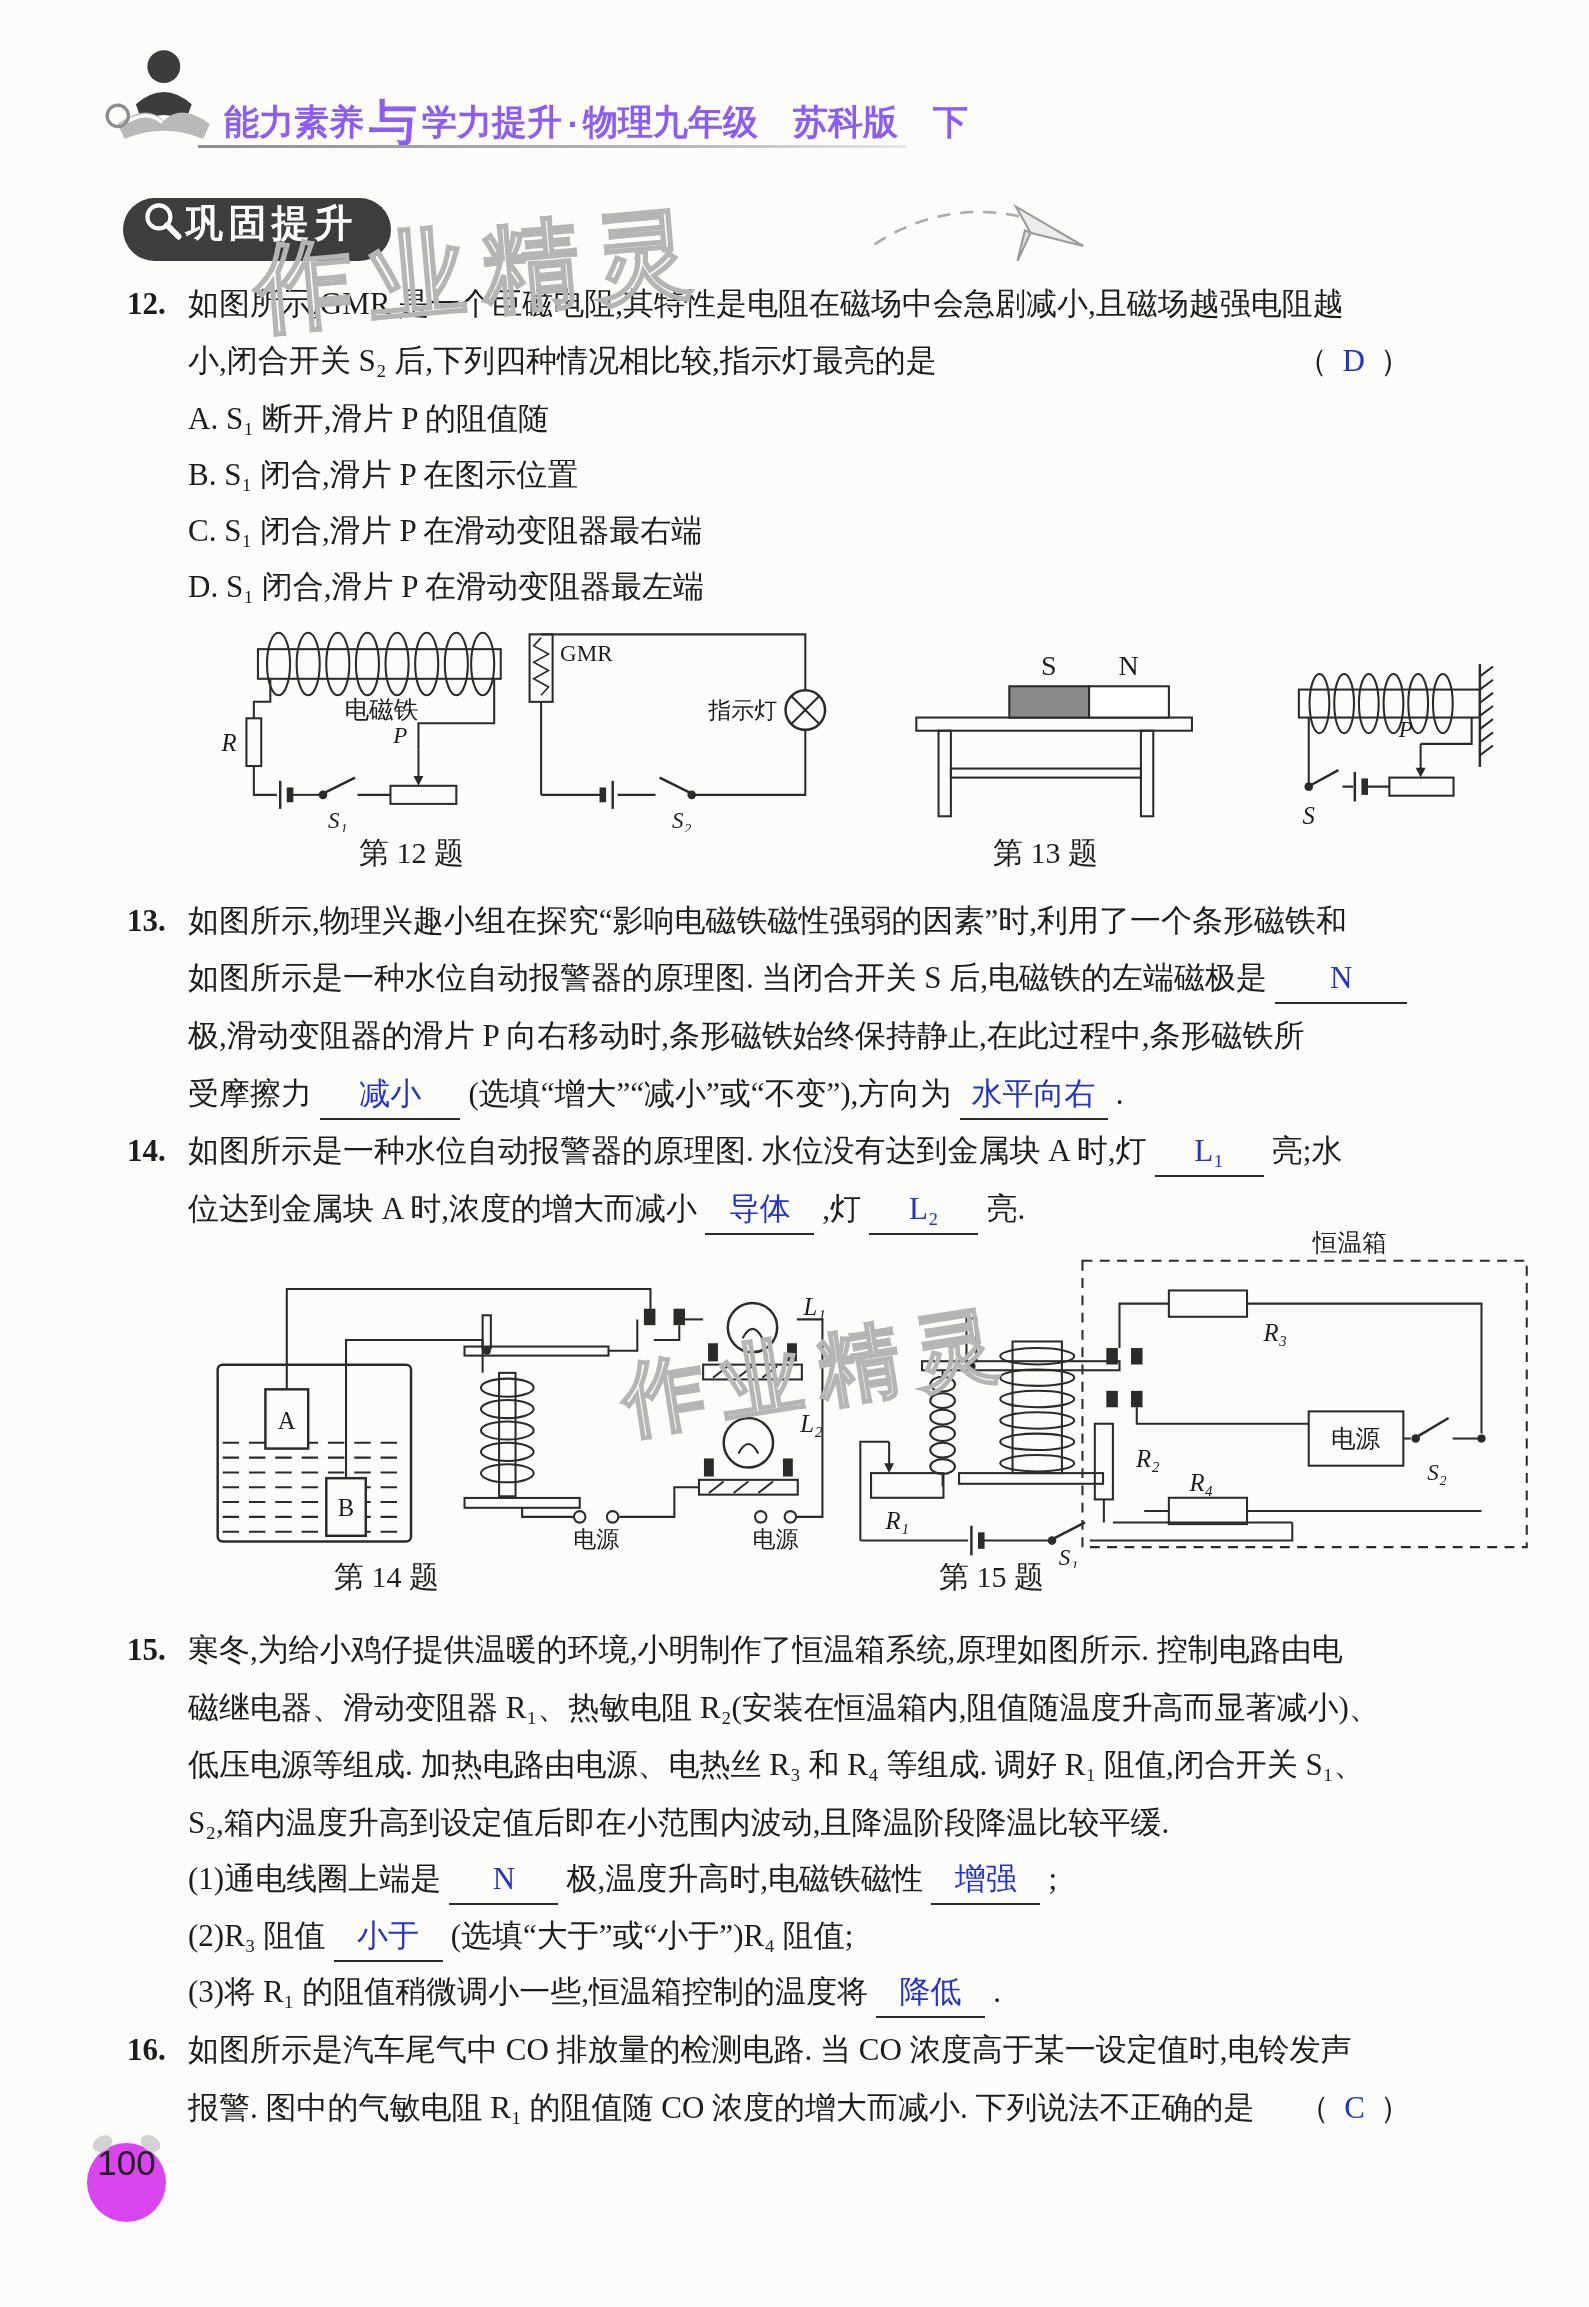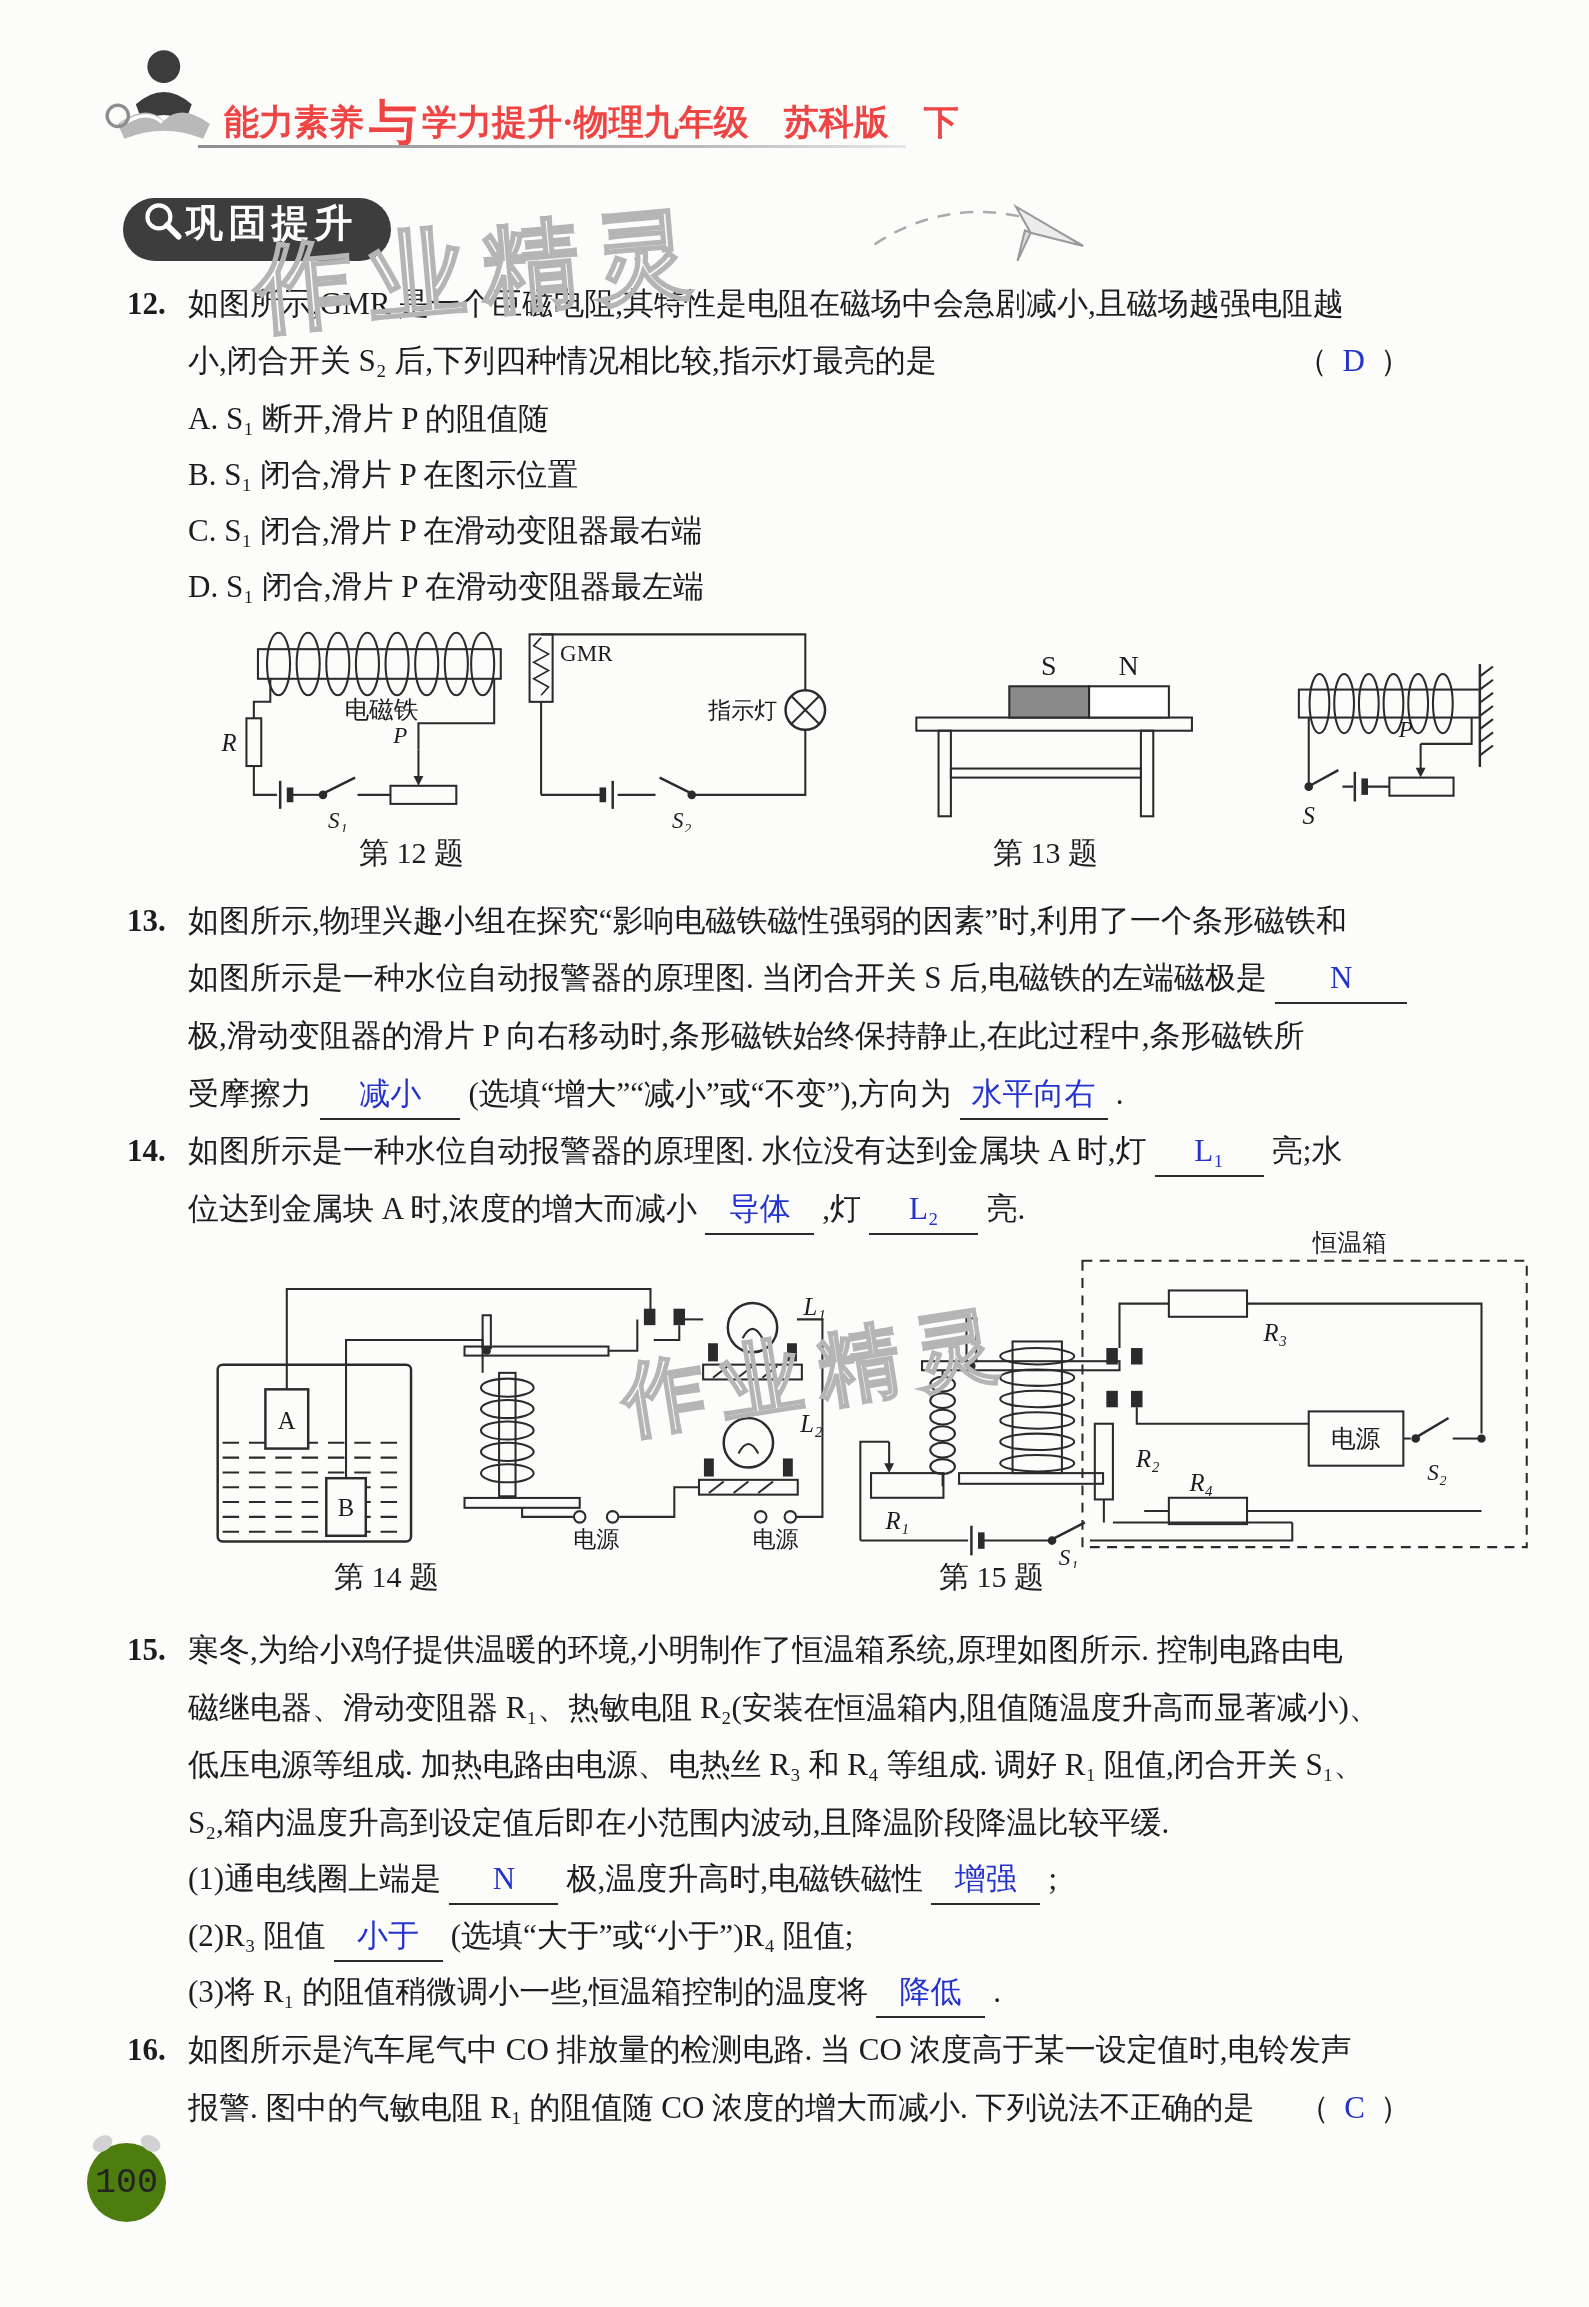--- a/index.html
+++ b/index.html
@@ -4,21 +4,21 @@
 <style>
   * { margin:0; padding:0; box-sizing:border-box; }
   html,body { background:#e8e8e8; }
   .page {
     position:relative; width:1589px; height:2307px; margin:0 auto;
     background:#fcfcfb; overflow:hidden;
     font-family:"Liberation Serif","DejaVu Serif",serif; color:#1d1d1d;
   }
   
   .hdr-title { position:absolute; top:91px; left:224px; white-space:nowrap;
-    font-family:Liberation Serif, serif; color:#ef4444; }
+    font-family:Liberation Mono, monospace; color:#8b5cf6; }
   .hdr-title .t1 { font-size:35px; font-weight:bold; }
   .hdr-title .t-conj { font-size:48px; font-weight:bold; margin:0 5px; vertical-align:-5px; }
   .hdr-title .t2 { font-size:35px; font-weight:bold; }
   .hdr-title .t3 { font-size:35px; font-weight:bold; margin-left:35px; }
   .hdr-title .t4 { font-size:35px; font-weight:bold; margin-left:35px; }
   .hdr-rule { position:absolute; top:145px; left:198px; width:708px; height:2.5px;
     background:linear-gradient(90deg,#8f8f8f,#b9b9b9 70%,#e6e6e6); }
   
   .badge { position:absolute; top:198px; left:123px; height:63px;
     background:#3d3d3d; border-radius:35px; display:flex; align-items:flex-start;
@@ -41,22 +41,22 @@
     margin:0 8.2px; line-height:48px; }
   .ansbox { position:absolute; right:82px; }
   .ansbox .letter { color:#2433cc; padding:0 15px; }
   
   .fig { position:absolute; }
   .fig-caption { position:absolute; width:181px; text-align:center; font-size:30px; }
   svg text { font-family:"Liberation Serif","DejaVu Serif",serif; fill:#1d1d1d; }
   svg .var { font-style:italic; }
   
   .pgnum { position:absolute; top:2143px; left:87px; width:79px; height:79px;
-    background:#4d7c0f; border-radius:50%; display:flex; align-items:center;
-    justify-content:center; font-family:Liberation Mono, monospace;
+    background:#d946ef; border-radius:50%; display:flex; 
+    justify-content:center; font-family:Liberation Sans, sans-serif;
     font-size:35px; color:#222; }
   .pgnum::before, .pgnum::after { content:""; position:absolute; width:21.4px; height:15px;
     background:#d2d2d2; border-radius:50%; top:-6.6px; }
   .pgnum::before { left:5px; transform:rotate(-30deg); }
   .pgnum::after { right:5px; transform:rotate(30deg); }
 </style>
 </head>
 <body>
 
 <div class="page">

